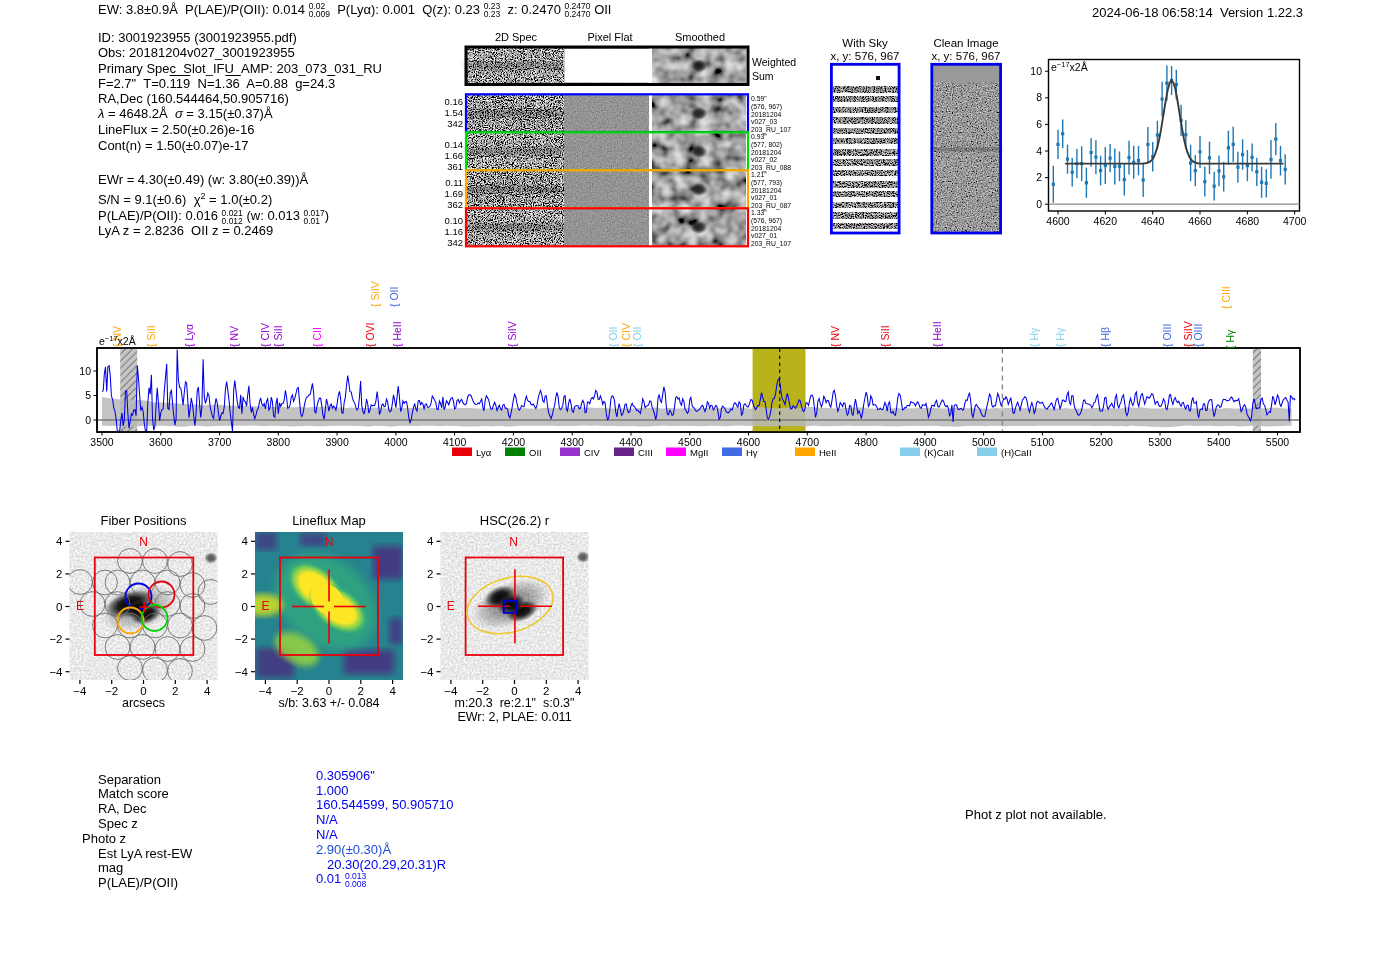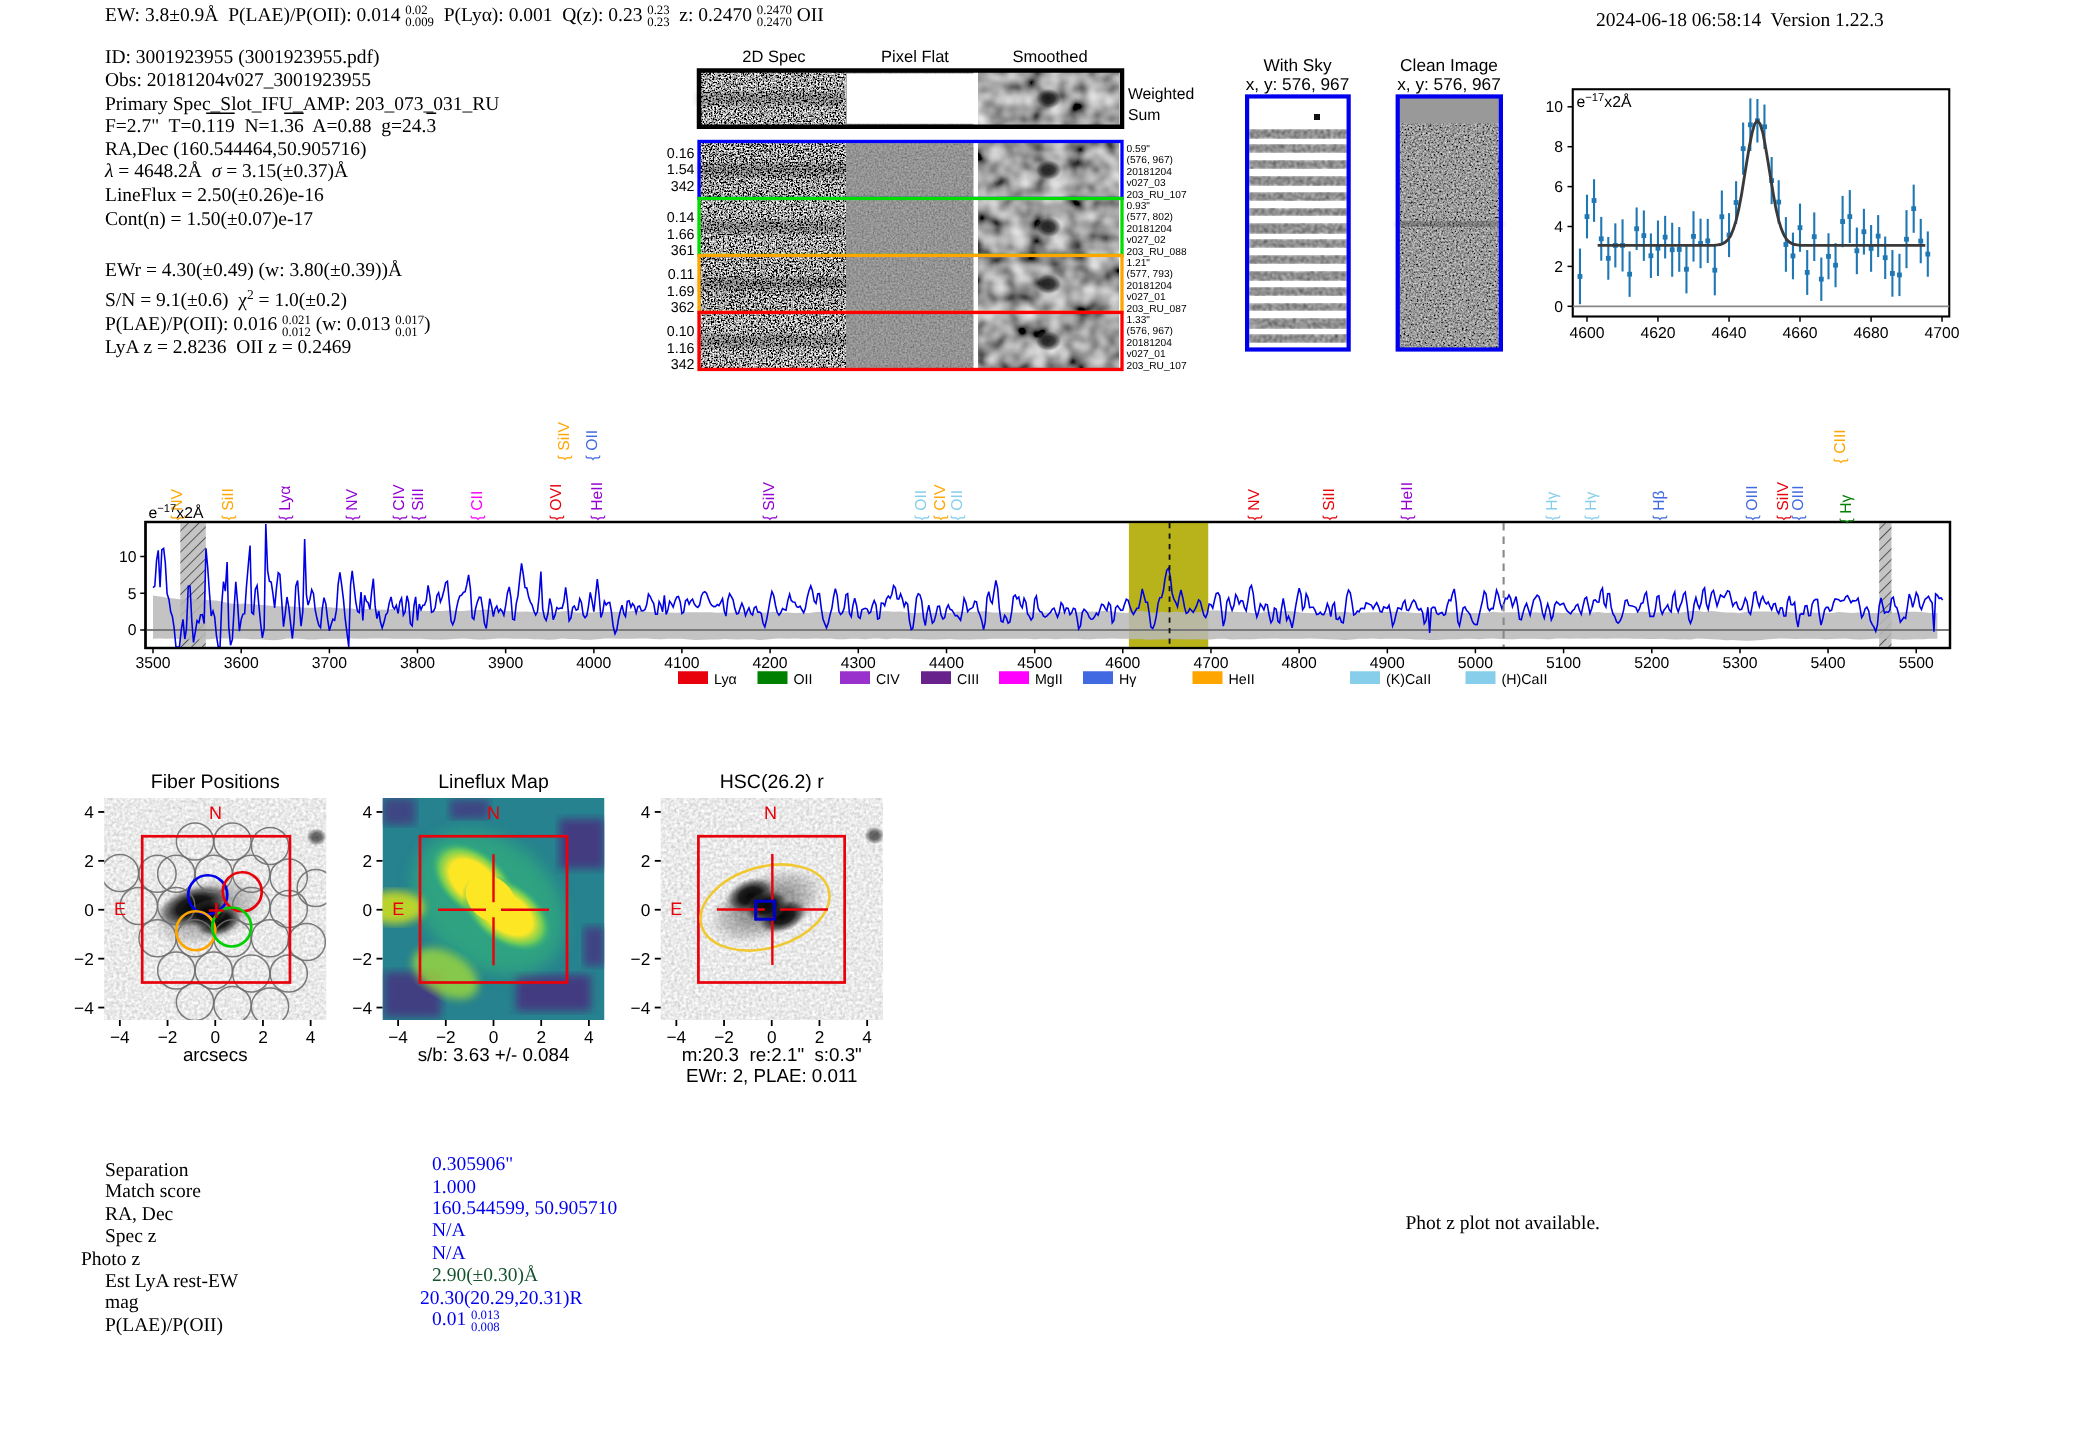--- a/index.html
+++ b/index.html
@@ -1,15 +1,15 @@
 <!DOCTYPE html>
 <html><head><meta charset="utf-8"><style>
 html,body{margin:0;padding:0;background:#fff;}
 #pg{position:relative;width:1400px;height:953px;background:#fff;overflow:hidden;}
-.m{position:absolute;font-family:Liberation Serif, serif;font-size:13px;line-height:15.6px;white-space:pre;color:#000;}
+.m{position:absolute;font-family:Liberation Sans, sans-serif;font-size:13px;line-height:15.6px;white-space:pre;color:#000;margin-left:28px;}
 .f{display:inline-block;vertical-align:-3.5px;font-size:8.5px;line-height:8px;letter-spacing:0;}
 .ov{text-decoration:overline;}
 svg{position:absolute;left:0;top:0;overflow:visible;}
 </style></head><body>
 <div id="pg">
 
 <div class="m" style="left:70px;top:1.5px;">EW: 3.8±0.9Å  P(LAE)/P(OII): 0.014 <span class="f">0.02<br>0.009</span>  P(Lyα): 0.001  Q(z): 0.23 <span class="f">0.23<br>0.23</span>  z: 0.2470 <span class="f">0.2470<br>0.2470</span> OII</div>
 <div class="m" style="left:1064px;top:4.5px;">2024-06-18 06:58:14  Version 1.22.3</div>
 <div class="m" style="left:70px;top:29.5px;">ID: 3001923955 (3001923955.pdf)</div>
 <div class="m" style="left:70px;top:45.0px;">Obs: 20181204v027_3001923955</div>
@@ -29,22 +29,22 @@
 <div class="m" style="left:70px;top:815.9px;">Spec z</div>
 <div class="m" style="left:54px;top:830.7px;">Photo z</div>
 <div class="m" style="left:70px;top:845.5px;">Est LyA rest-EW</div>
 <div class="m" style="left:70px;top:860.3px;">mag</div>
 <div class="m" style="left:70px;top:875.1px;">P(LAE)/P(OII)</div>
 <div class="m" style="left:288px;top:767.7px;color:#0000ee;">0.305906"</div>
 <div class="m" style="left:288px;top:782.5px;color:#0000ee;">1.000</div>
 <div class="m" style="left:288px;top:797.3px;color:#0000ee;">160.544599, 50.905710</div>
 <div class="m" style="left:288px;top:812.1px;color:#0000ee;">N/A</div>
 <div class="m" style="left:288px;top:826.9px;color:#0000ee;">N/A</div>
-<div class="m" style="left:288px;top:841.7px;color:#14532d;">2.90(±0.30)Å</div>
-<div class="m" style="left:280px;top:856.5px;color:#0000ee;">20.30(20.29,20.31)R</div>
+<div class="m" style="left:288px;top:841.7px;color:#1d4ed8;">2.90(±0.30)Å</div>
+<div class="m" style="left:299px;top:856.5px;color:#0000ee;">20.30(20.29,20.31)R</div>
 <div class="m" style="left:288px;top:871.3px;color:#0000ee;">0.01 <span class="f">0.013<br>0.008</span></div>
 <div class="m" style="left:937px;top:806.5px;">Phot z plot not available.</div>
 <svg width="1400" height="953" viewBox="0 0 1400 953">
 <defs>
 <filter id="sharp" x="0" y="0" width="100%" height="100%">
 <feTurbulence type="fractalNoise" baseFrequency="0.9" numOctaves="4" seed="7" stitchTiles="stitch"></feTurbulence>
 <feColorMatrix type="saturate" values="0"></feColorMatrix>
 <feComponentTransfer>
             <feFuncR type="linear" slope="4" intercept="-1.63"></feFuncR>
             <feFuncG type="linear" slope="4" intercept="-1.63"></feFuncG>

